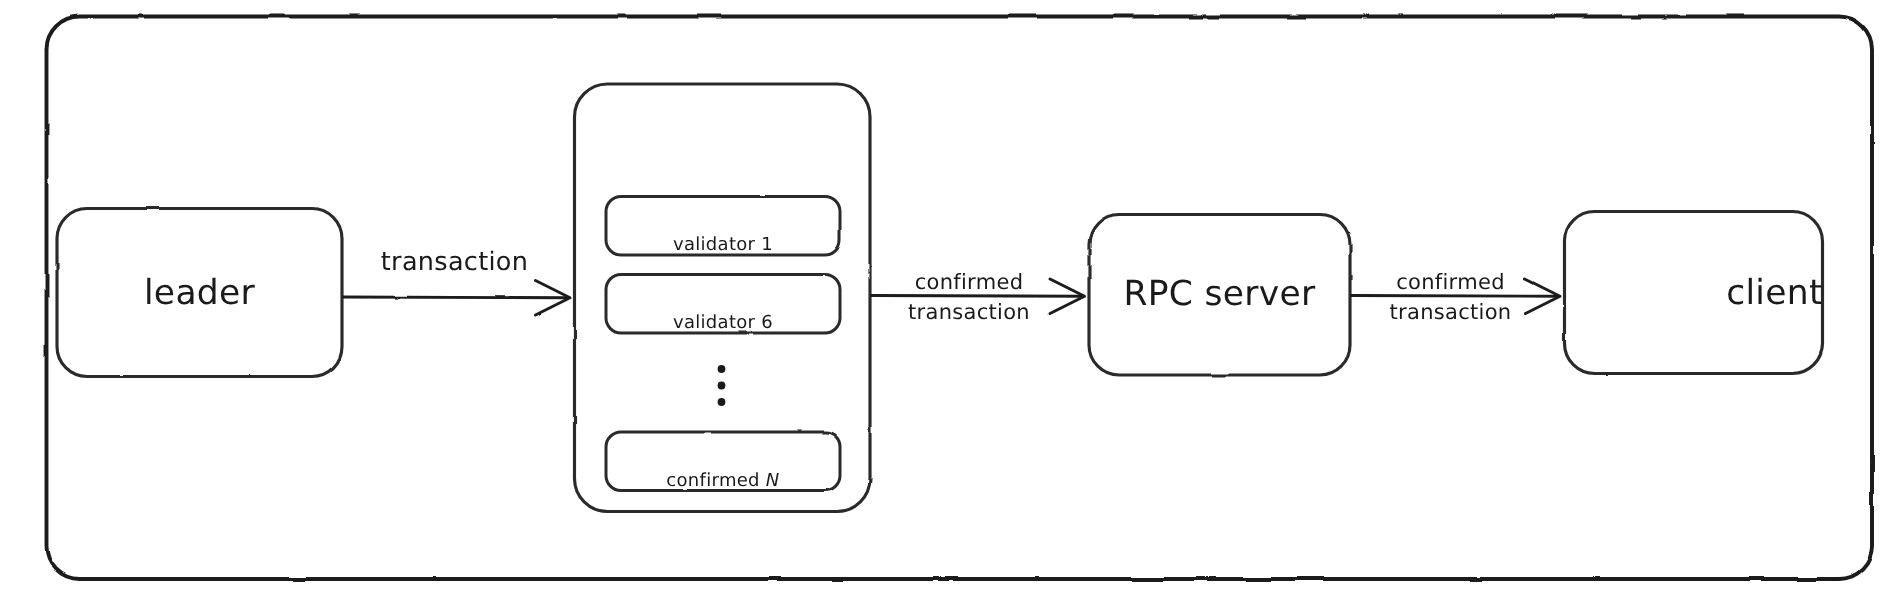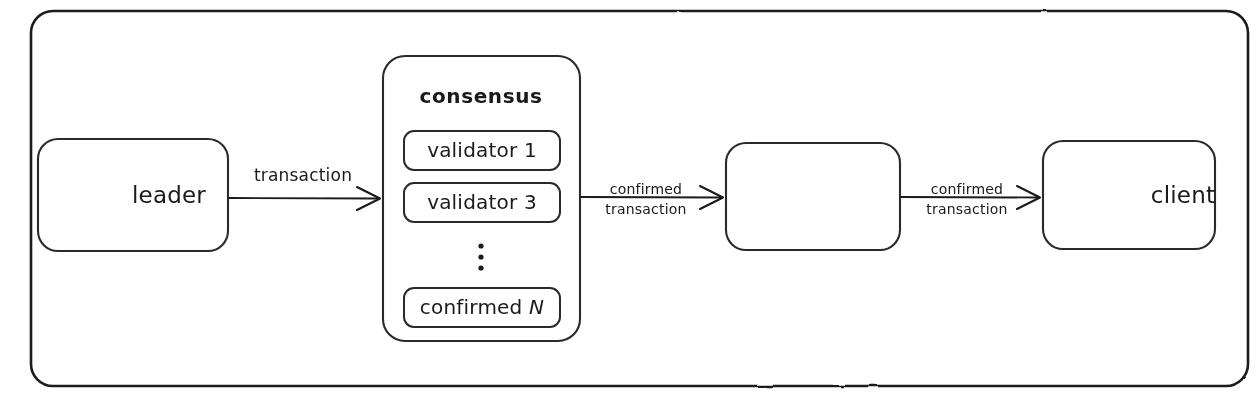--- a/index.html
+++ b/index.html
@@ -39,22 +39,23 @@
   .node-label {
     font-size: 23px;
     font-weight: 400;
   }
   .group-title {
     font-size: 20px;
     font-weight: 600;
     letter-spacing: 0.6px;
   }
   .sub-label {
-    font-size: 20px;
+    font-size: 12px;
     font-weight: 400;
+    margin-top: 12px;
   }
   .edge-label {
     font-size: 17px;
     font-weight: 400;
   }
   .edge-label-small {
     font-size: 14px;
     font-weight: 400;
     line-height: 1.45;
     margin-top: 32px;
@@ -124,30 +125,30 @@
       <path d="M 1017 186 L 1040 197.5 L 1017 209" fill="none" stroke="#1a1a1a" stroke-width="2" stroke-linecap="round" stroke-linejoin="round"></path>
     </g>
 
     <g fill="#1a1a1a">
       <circle cx="481" cy="246" r="2.6"></circle>
       <circle cx="481" cy="257" r="2.6"></circle>
       <circle cx="481" cy="268" r="2.6"></circle>
     </g>
   </svg>
 
-  <div class="label node-label centered" style="left:133px; top:196px;margin-left:36px;">leader</div>
+  <div class="label node-label centered" style="left:133px; top:196px;">leader</div>
 
-  <div class="label group-title centered" style="left:481px; top:97px;">consensus</div>
 
   <div class="label sub-label centered" style="left:482px; top:151px;">validator 1</div>
 
-  <div class="label sub-label centered" style="left:482px; top:203px;">validator 3</div>
+  <div class="label sub-label centered" style="left:482px; top:203px;">validator 6</div>
 
   <div class="label sub-label centered" style="left:482px; top:308px;"><span>confirmed </span><span class="ital">N</span></div>
 
+  <div class="label node-label centered" style="left:813px; top:197px;">RPC server</div>
 
   <div class="label node-label centered" style="left:1183px; top:196px;">client</div>
 
   <div class="label edge-label centered" style="left:303px; top:175px;">transaction</div>
 
   <div class="label edge-label-small centered" style="left:646px; top:167px;"><span>confirmed</span><br><span>transaction</span></div>
 
   <div class="label edge-label-small centered" style="left:967px; top:167px;"><span>confirmed</span><br><span>transaction</span></div>
 
 </div>

